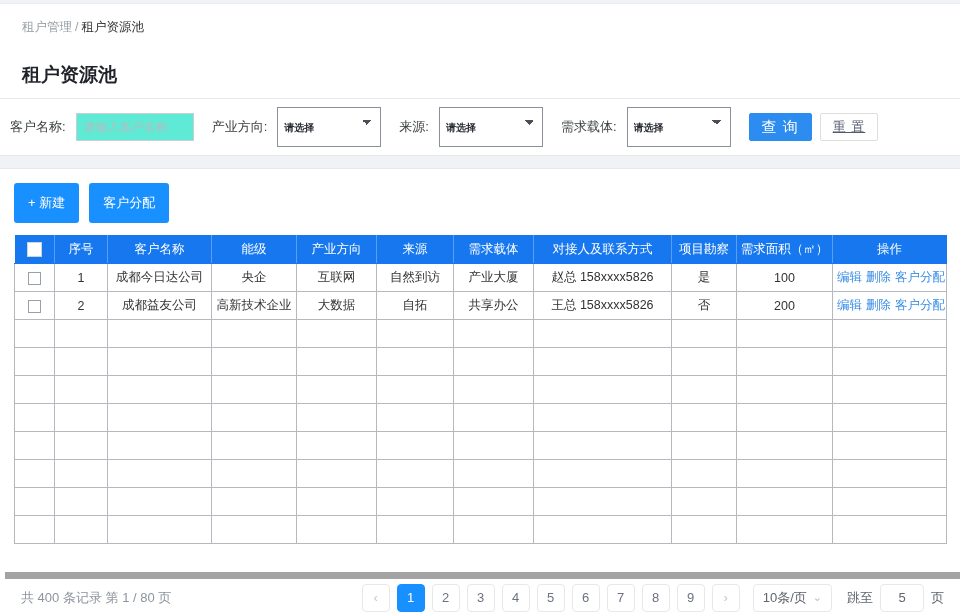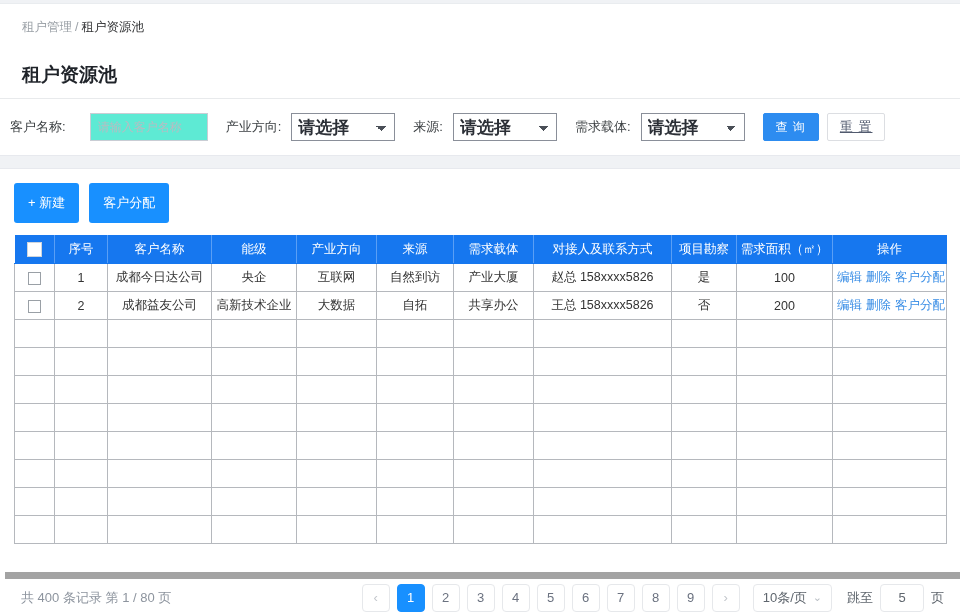--- a/index.html
+++ b/index.html
@@ -50,24 +50,24 @@
     border: 1px solid #c9cdd4;
     background: #5eead4;
     font-size: 12px;
     color: #333;
     padding: 0 7px;
     outline: none;
     font-family: "Liberation Sans", sans-serif;
   }
   .text-input::placeholder { color: #b8bcc2; font-size: 12px; }
   .select-box {
-    width: 104px; height: 28px;
+    width: 104px; height: 40px;
     border: 1px solid #8a8f99;
     background: #fff;
-    font-size: 17px;
+    font-size: 10px;
     font-weight: bold;
     color: #2b2f36;
     padding: 0 4px 0 6px;
     outline: none;
     font-family: "Liberation Sans", sans-serif;
     appearance: none; -webkit-appearance: none;
     background-image:
       linear-gradient(45deg, transparent 50%, #4a4f57 50%),
       linear-gradient(135deg, #4a4f57 50%, transparent 50%);
     background-position:
@@ -75,21 +75,21 @@
       calc(100% - 8px) 12px;
     background-size: 5px 5px, 5px 5px;
     background-repeat: no-repeat;
   }
   .btn-primary {
     background: #2d8cf0;
     color: #fff;
     border: 1px solid #2d8cf0;
     height: 28px;
     padding: 0 12px;
-    font-size: 12px;
+    font-size: 15px;
     letter-spacing: 1px;
     cursor: pointer;
     border-radius: 2px;
     font-family: "Liberation Sans", sans-serif;
   }
   .btn-default {
     background: #fff;
     color: #515a6e;
     border: 1px solid #dcdee2;
     height: 28px;
@@ -262,21 +262,21 @@
     <div class="breadcrumb">
       <span class="crumb-first">租户管理</span><span class="crumb-sep">/</span><span class="crumb-last">租户资源池</span>
     </div>
     <div class="page-title">租户资源池</div>
   </div>
 
   <div class="divider-line"></div>
 
   <div class="filter-bar">
     <div class="filter-group" style="margin-left:0;">
-      <span class="filter-label" style="margin-right:24px;">客户名称:</span>
+      <span class="filter-label" style="margin-right:10px;">客户名称:</span>
       <input class="text-input" type="text" placeholder="请输入客户名称" style="">
     </div>
 
     <div class="filter-group" style="margin-left:18px;">
       <span class="filter-label" style="margin-right:10px;">产业方向:</span>
       <select class="select-box">
         <option>请选择</option>
       </select>
     </div>
 

